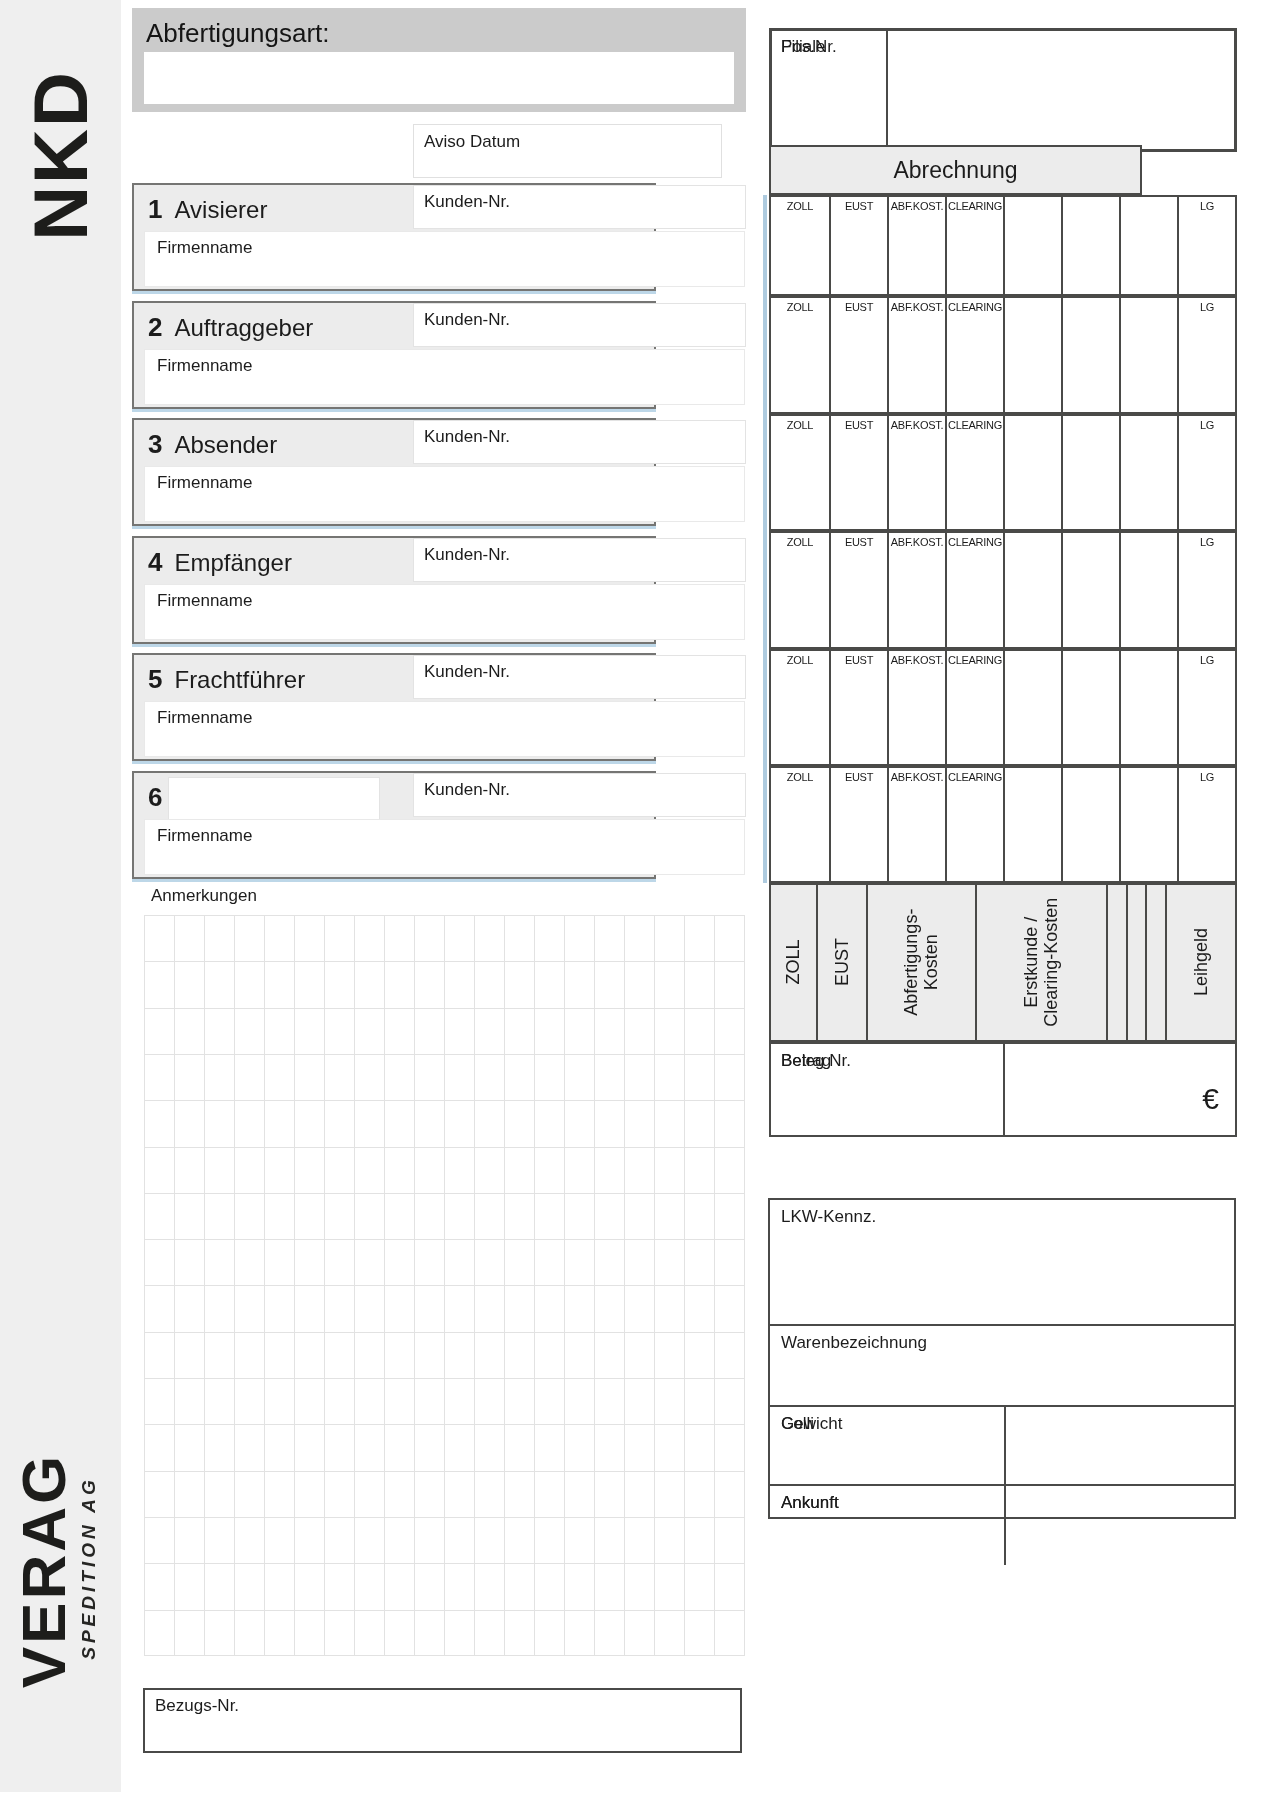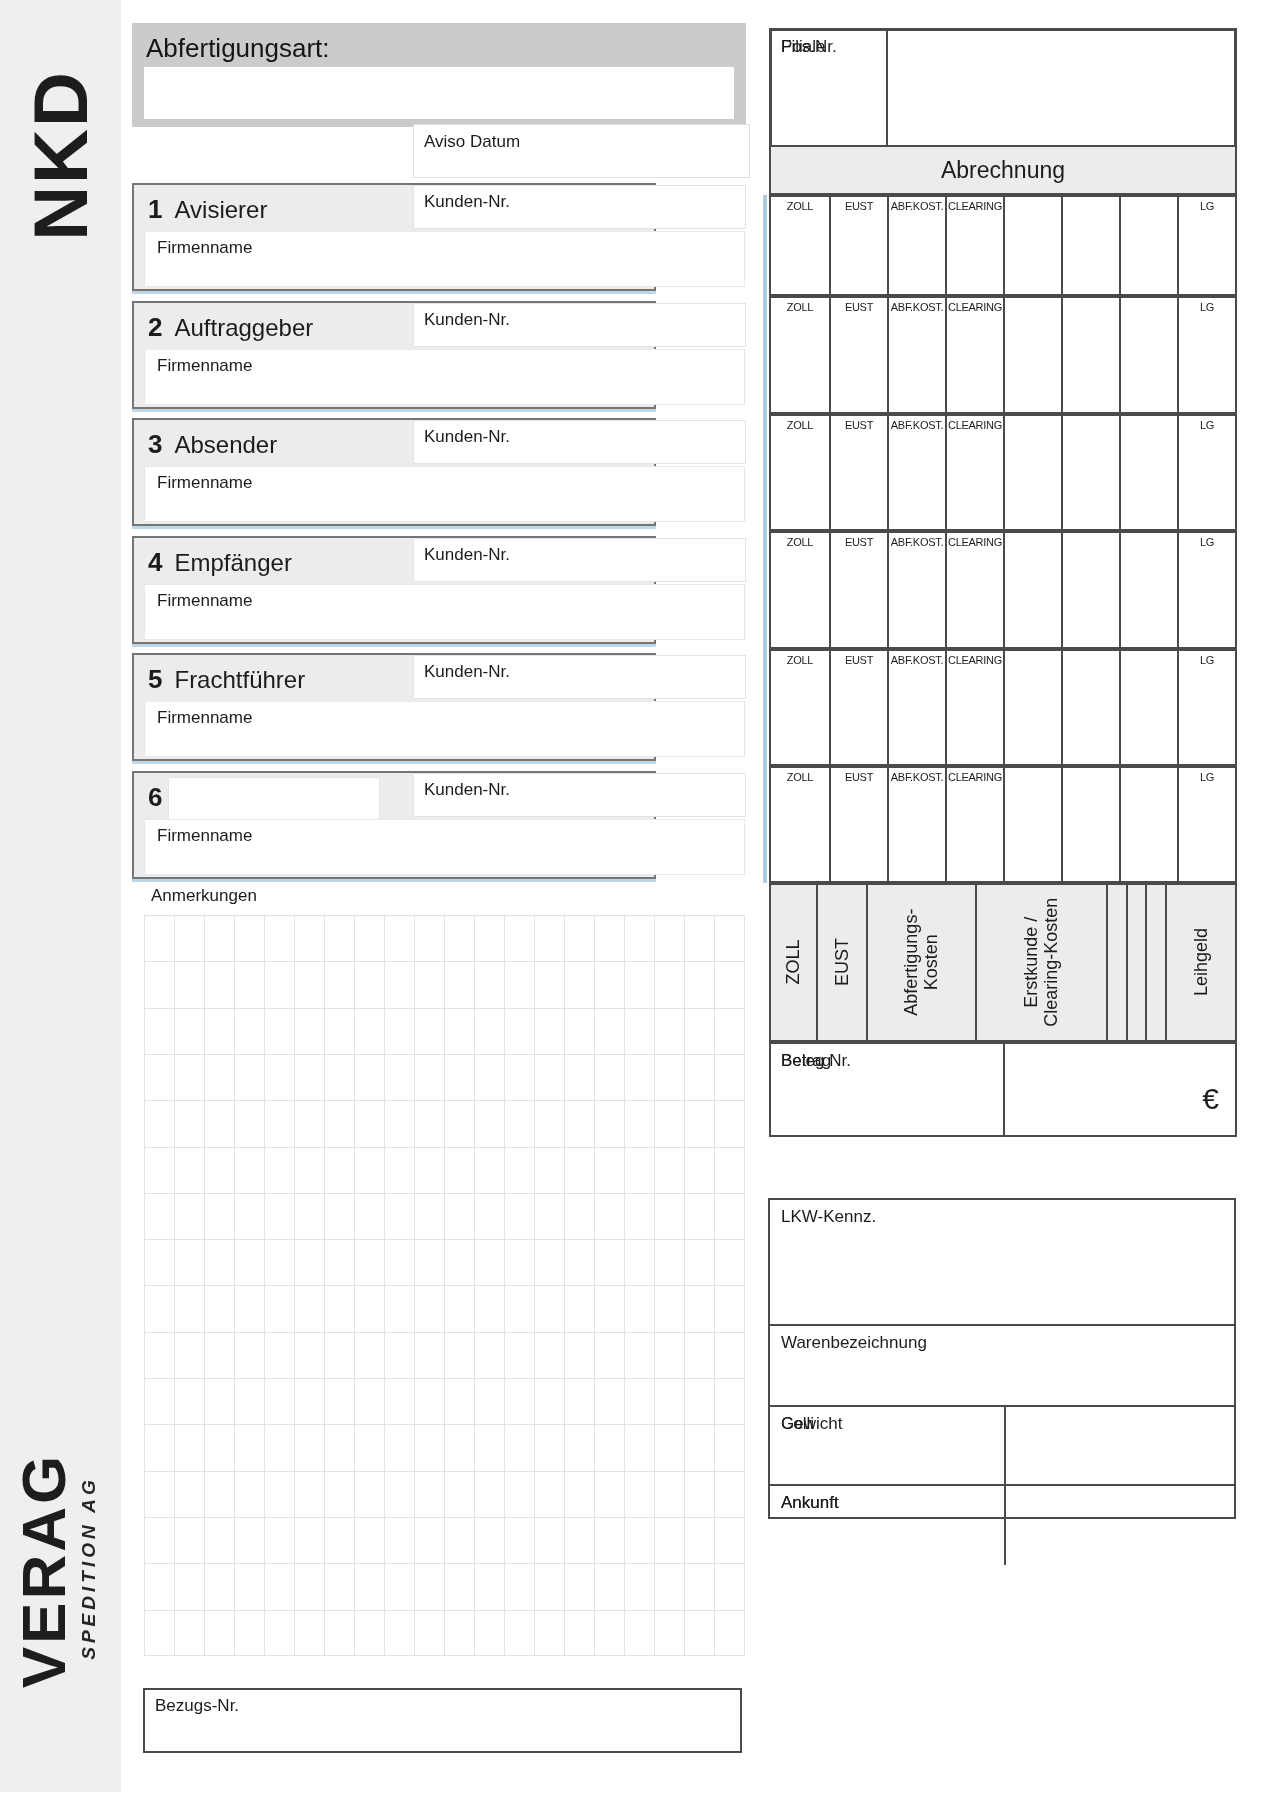--- a/index.html
+++ b/index.html
@@ -19,24 +19,24 @@
   .sped-wrap{position:absolute;left:60px;top:1418px;width:58px;height:300px;
              display:flex;align-items:center;justify-content:center;}
   .sped{transform:rotate(-90deg);font-weight:bold;font-style:italic;font-size:19px;
         letter-spacing:4px;color:#262624;white-space:nowrap;}
 
   
   .dark-border{border:2.5px solid #4a4a48;box-sizing:border-box;}
   .lbl{font-size:17px;color:#1c1c1c;}
 
   
-  .abfart-box{position:absolute;left:132px;top:23px;width:614px;height:104px;background:#cbcbcb;}
+  .abfart-box{position:absolute;left:132px;top:8px;width:614px;height:104px;background:#cbcbcb;}
   .abfart-label{position:absolute;left:14px;top:10px;font-size:26px;color:#151515;}
   .abfart-input{position:absolute;left:12px;top:44px;width:590px;height:52px;background:#ffffff;}
-  .aviso-box{position:absolute;left:413px;top:124px;width:337px;height:54px;background:#ffffff;
+  .aviso-box{position:absolute;left:413px;top:124px;width:309px;height:54px;background:#ffffff;
              border:1px solid #e0e0e0;box-sizing:border-box;}
   .aviso-box .lbl{position:absolute;left:10px;top:7px;}
 
   
   .section-box{position:absolute;left:132px;width:524px;height:108px;background:#ececec;
                border:2px solid #757573;box-sizing:border-box;box-shadow:0 3px 0 #bdd7e8;}
   .section-head{position:absolute;left:14px;top:9px;white-space:nowrap;}
   .section-num{font-weight:bold;font-size:26px;}
   .section-title{font-size:24px;margin-left:12px;}
   .kunden-box{position:absolute;left:413px;width:333px;height:44px;background:#ffffff;
@@ -49,21 +49,21 @@
                    border:1px solid #e3e3e3;box-sizing:border-box;}
 
   
   .filiale-box{position:absolute;left:769px;top:28px;width:468px;height:124px;background:#fff;
                border:3px solid #4a4a48;box-sizing:border-box;text-align:center;}
   .filiale-cell{position:absolute;left:0;top:0;width:116px;height:100%;
                 border-right:2px solid #4a4a48;box-sizing:border-box;}
   .filiale-box .lbl{position:absolute;left:9px;top:6px;}
   .posnr-lbl{position:absolute;left:127px;top:6px;}
 
-  .abrech-header{position:absolute;left:769px;top:145px;width:468px;height:50px;background:#ececec;
+  .abrech-header{position:absolute;left:769px;top:145px;width:373px;height:50px;background:#ececec;
                  display:flex;align-items:center;justify-content:center;font-size:23px;}
   .band{position:absolute;left:769px;width:468px;background:#ffffff;
         display:grid;grid-template-columns:repeat(8,1fr);
         border:2px solid #4a4a48;box-sizing:border-box;}
   .band-cell{border-left:2px solid #4a4a48;text-align:center;padding-top:3px;
              font-size:11px;letter-spacing:-0.3px;overflow:hidden;white-space:nowrap;}
   .band-cell:first-child{border-left:none;}
   .blue-rail{position:absolute;left:763px;top:195px;width:4px;height:688px;background:#aecbdf;}
 
   .vband{position:absolute;left:769px;top:883px;width:468px;height:159px;

